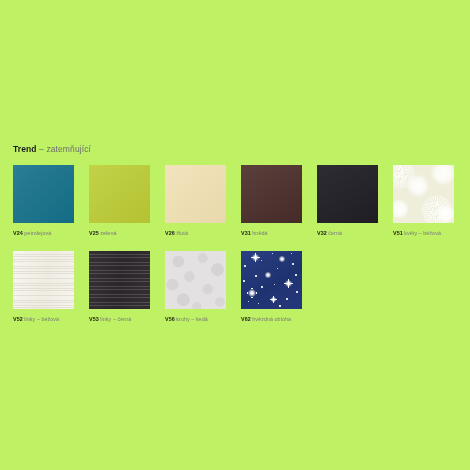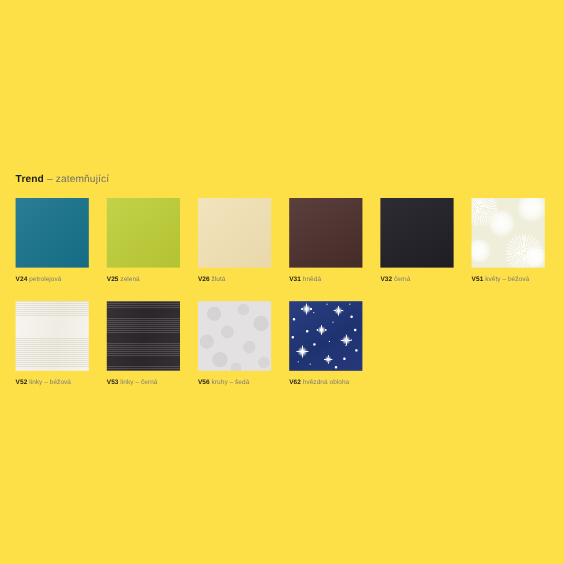--- a/index.html
+++ b/index.html
@@ -11,21 +11,21 @@
     width: 470px;
     height: 470px;
     overflow: hidden;
     font-family: "Liberation Sans", sans-serif;
     -webkit-font-smoothing: antialiased;
   }
   #page {
     position: relative;
     width: 470px;
     height: 470px;
-    background: #fde047;
+    background: #bef264;
   }
 
   
   .heading {
     position: absolute;
     left: 13px;
     top: 144px;
     font-size: 8.5px;
     letter-spacing: 0.1px;
     white-space: nowrap;

